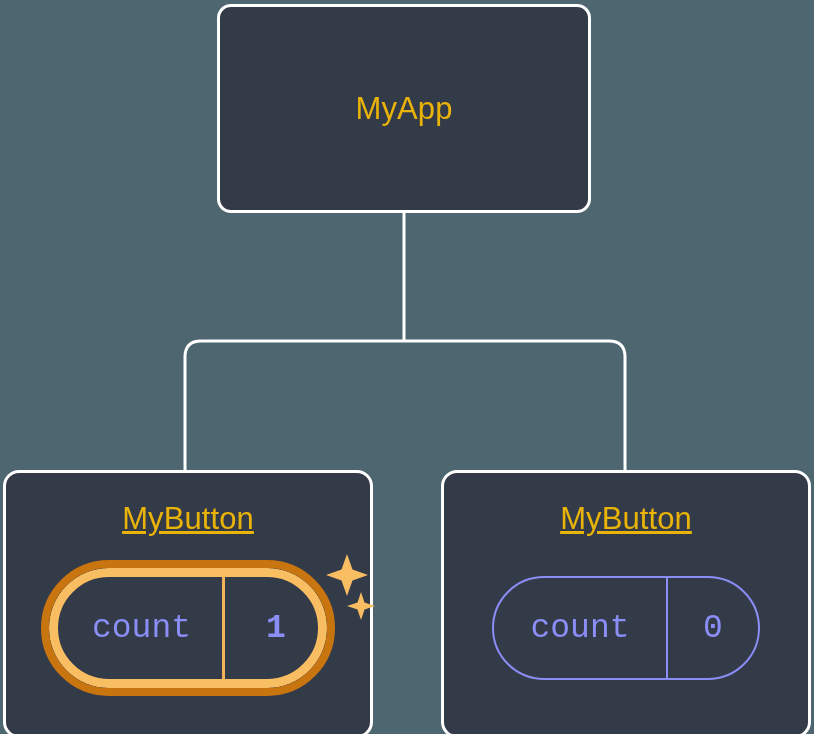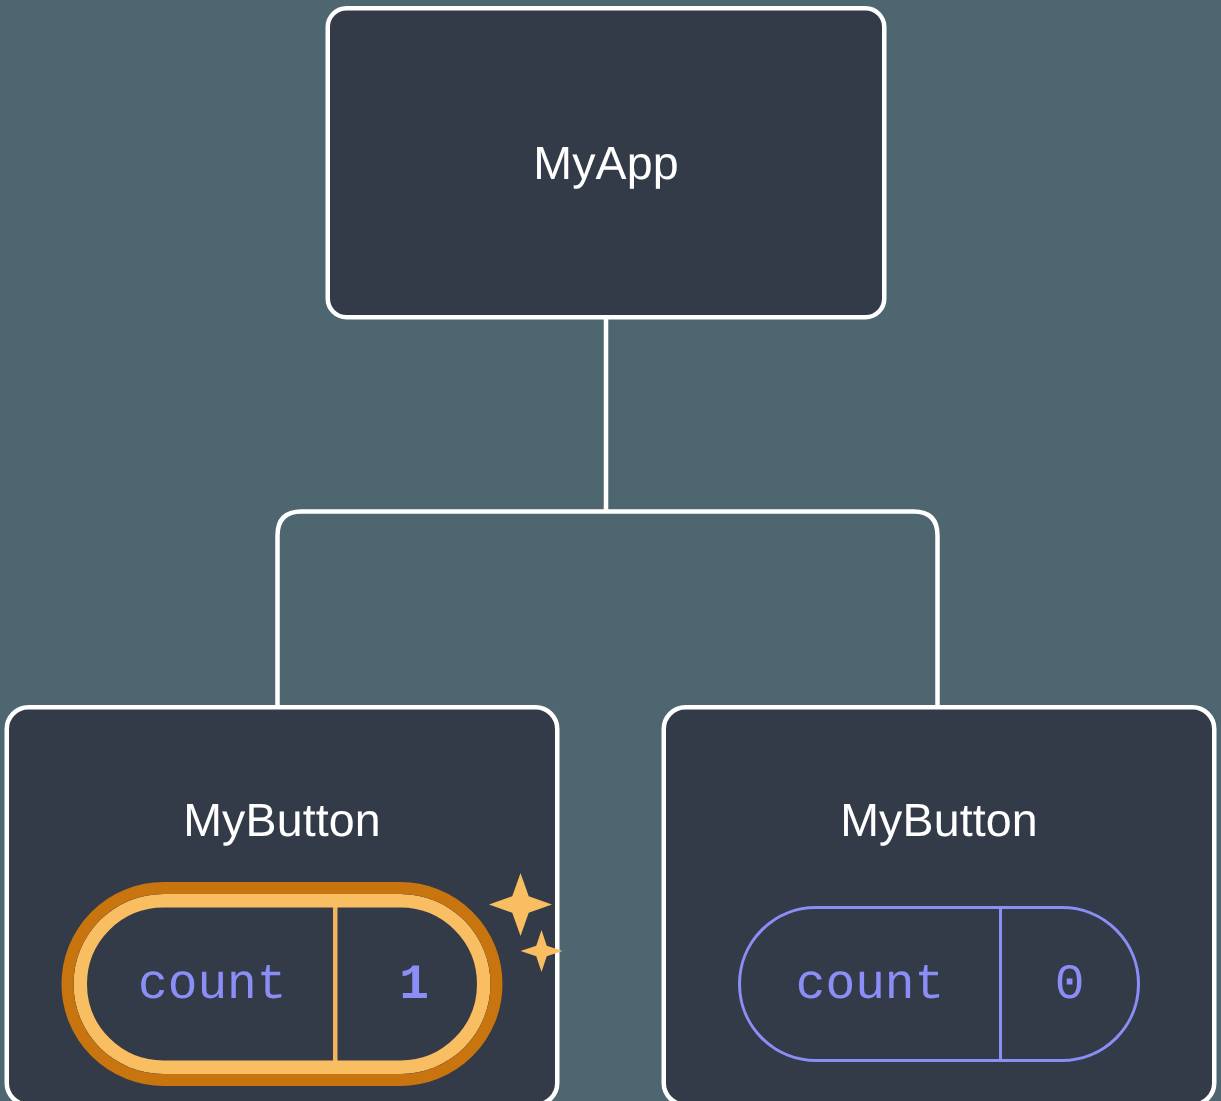--- a/index.html
+++ b/index.html
@@ -26,21 +26,21 @@
   .node {
     position:absolute;
     background:#343b48;
     border:3px solid #ffffff;
     border-radius:14px;
     display:flex;
     flex-direction:column;
     align-items:center;
   }
   .node-label {
-    color:#ffffff;
+    color:#eab308;
     font-size:31px;
     font-weight:400;
     letter-spacing:0.1px;
     line-height:1;
     white-space:nowrap;
   }
 
   
   #node-root {
     left:217px; top:4px;
@@ -53,21 +53,22 @@
     left:3px; top:470px;
     width:370px; height:268px;
     border-radius:16px;
   }
   #node-child-1 {
     left:441px; top:470px;
     width:370px; height:268px;
     border-radius:16px;
   }
   .child-label {
-    margin-top:58px;
+    margin-top:30px;
+    text-decoration:underline;
   }
 
   
   .pill-wrap {
     position:relative;
     display:flex;
     align-items:center;
     justify-content:center;
   }
 

